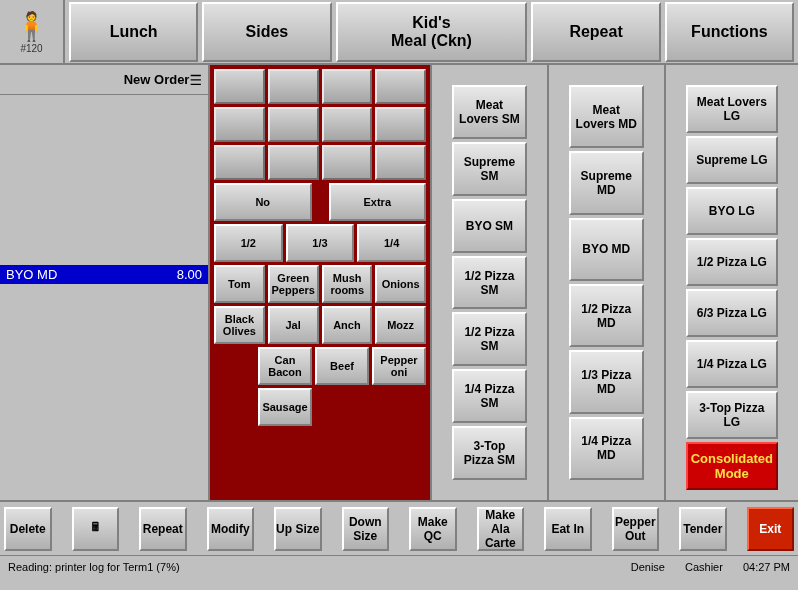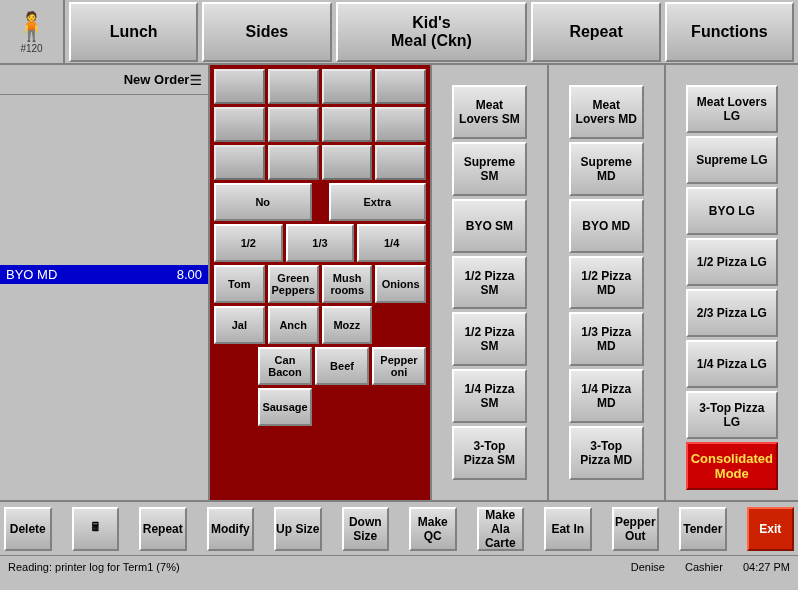--- a/index.html
+++ b/index.html
@@ -123,20 +123,21 @@
       <div class="mod-btn">1/4</div>
     </div>
 
     <div style="display:grid; grid-template-columns:1fr 1fr 1fr 1fr; gap:3px;">
       <div class="mod-btn">Tom</div>
       <div class="mod-btn">Green Peppers</div>
       <div class="mod-btn">Mush rooms</div>
       <div class="mod-btn">Onions</div>
     </div>
     <div style="display:grid; grid-template-columns:1fr 1fr 1fr 1fr; gap:3px;">
+      <div class="mod-btn">Black Olives</div>
       <div class="mod-btn">Jal</div>
       <div class="mod-btn">Anch</div>
       <div class="mod-btn">Mozz</div>
     </div>
     <div style="display:grid; grid-template-columns:1fr 1fr 1fr; gap:3px;padding-left:44px;">
       <div class="mod-btn">Can Bacon</div>
       <div class="mod-btn">Beef</div>
       <div class="mod-btn">Pepper oni</div>
       <div class="mod-btn">Sausage</div>
     </div>
@@ -154,29 +155,28 @@
       <div class="size-btn">3-Top Pizza SM</div>
     </div>
 
     <div class="size-col">
       <div class="size-btn">Meat Lovers MD</div>
       <div class="size-btn">Supreme MD</div>
       <div class="size-btn">BYO MD</div>
       <div class="size-btn">1/2 Pizza MD</div>
       <div class="size-btn">1/3 Pizza MD</div>
       <div class="size-btn">1/4 Pizza MD</div>
-      <div class="size-btn">3-Top Pizza MD</div>
     </div>
 
     <div class="size-col">
       <div class="size-btn">Meat Lovers LG</div>
       <div class="size-btn">Supreme LG</div>
       <div class="size-btn">BYO LG</div>
       <div class="size-btn">1/2 Pizza LG</div>
-      <div class="size-btn">2/3 Pizza LG</div>
+      <div class="size-btn">6/3 Pizza LG</div>
       <div class="size-btn">1/4 Pizza LG</div>
       <div class="size-btn">3-Top Pizza LG</div>
       <div class="consolidated-btn">Consolidated Mode</div>
     </div>
 
   </div>
 </div>
 
 <div class="bottom-toolbar">
   <div class="tool-btn">Delete</div>

